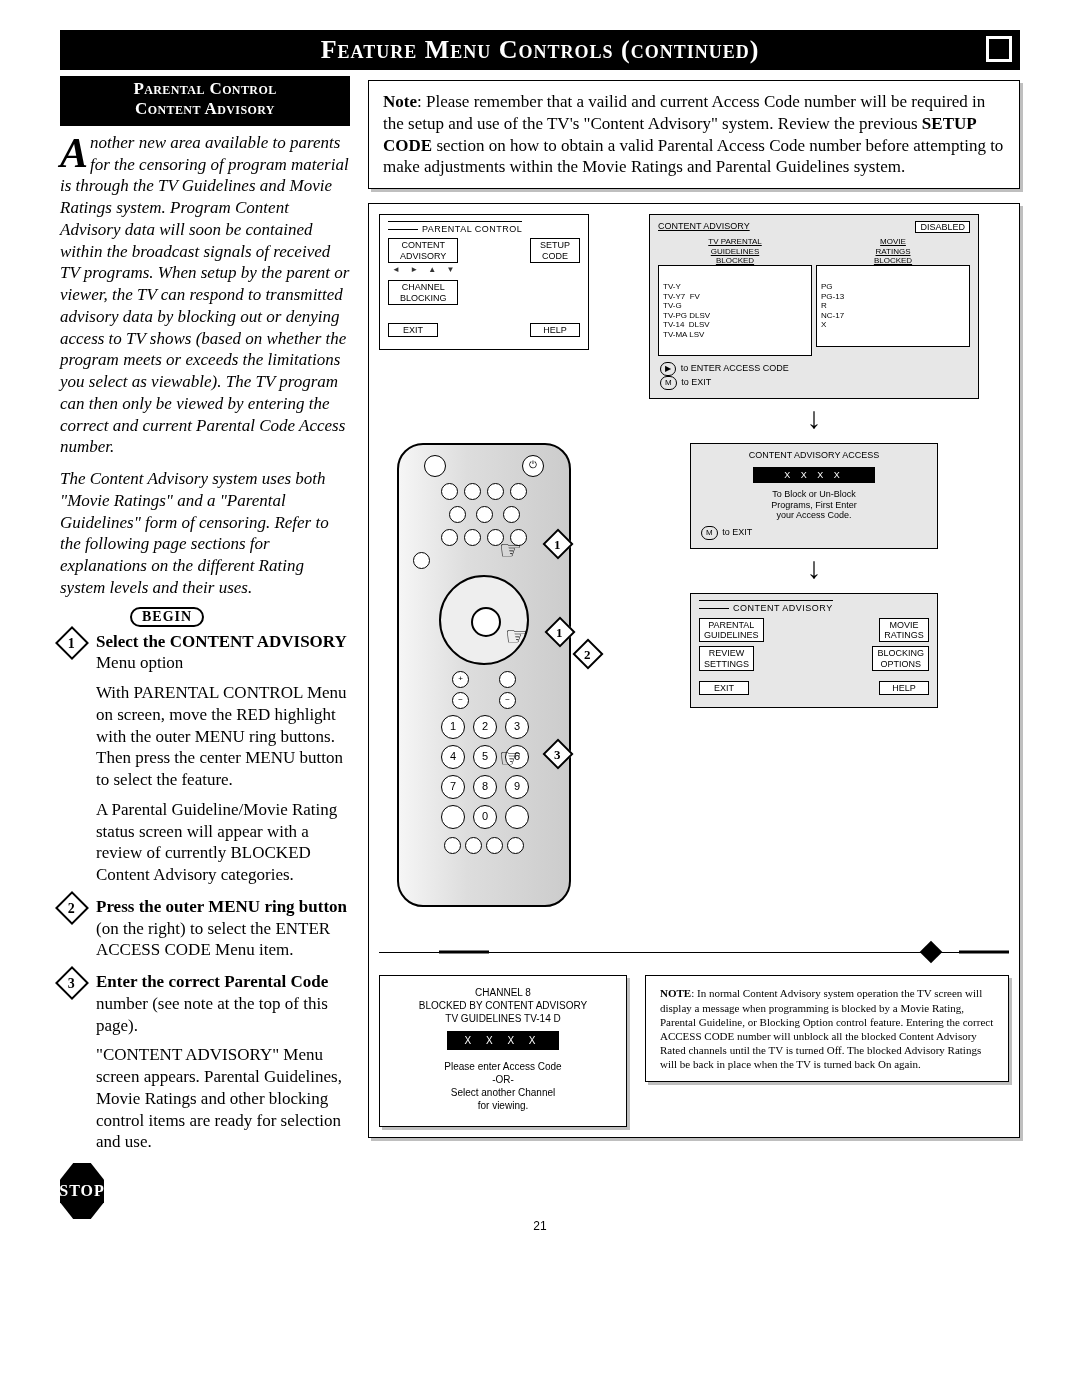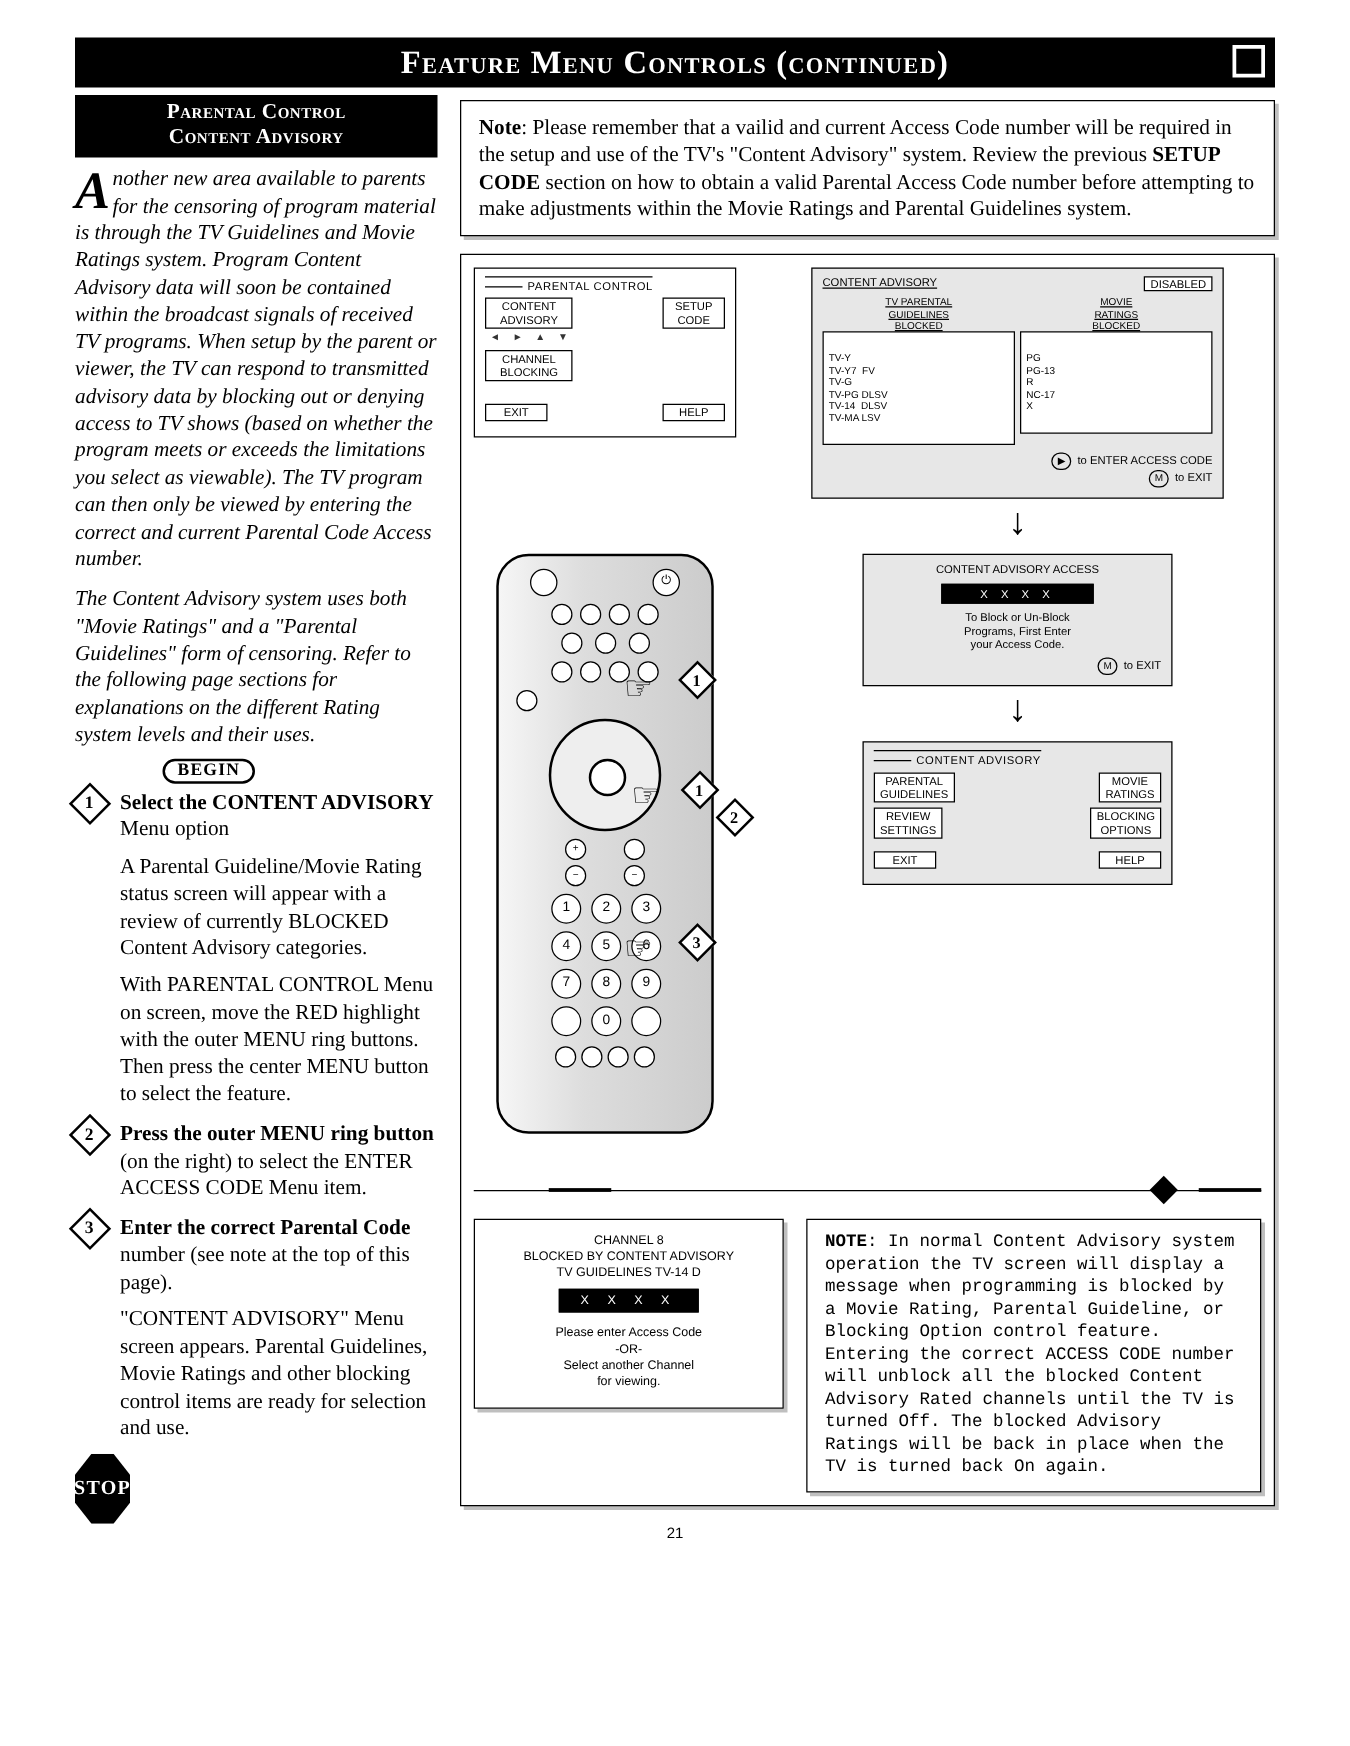--- a/index.html
+++ b/index.html
@@ -211,21 +211,21 @@
   .list-plain {
     border: 1px solid #000;
     background: #fff;
     padding: 16px 4px;
     font-size: 8px;
     line-height: 1.2;
   }
   .bubble {
     margin-top: 6px;
     font-size: 9px;
-    text-align: right;
+    text-align: left;
   }
   .circle-key {
     display:inline-block;
     border:1px solid #000;
     border-radius: 8px;
     font-size:8px;
     padding: 0 4px;
     line-height: 12px;
     height: 12px;
     margin: 0 2px;
@@ -324,24 +324,23 @@
     width: 110px;
     margin: 6px auto 10px auto;
     padding: 2px 0;
     letter-spacing: 6px;
     font-size: 10px;
   }
   .right-note {
     flex:1;
     border:1px solid #000;
     padding: 10px 14px;
-    font-size: 14px;
+    font-size: 11px;
     line-height:1.28;
     box-shadow: 3px 3px 0 rgba(0,0,0,0.25);
-    font-family: Liberation Mono, monospace;
   }
   .page-num {
     text-align:center;
     font-size: 12px;
     font-family: Arial, sans-serif;
   }
   .access-text {
     font-size:9px;
     font-family: Arial, sans-serif;
     text-align:center;
@@ -370,22 +369,22 @@
         <p style="margin:10px 0 0 0;">The Content Advisory system uses both "Movie Ratings" and a "Parental Guidelines" form of censoring. Refer to the following page sections for explanations on the different Rating system levels and their uses.</p>
       </div>
 
       <div class="begin-pill">BEGIN</div>
 
       <div class="step">
         <div class="diamond">
             <span>1</span>
           </div>
         <p><b>Select the CONTENT ADVISORY</b><span> Menu option</span></p>
+        <p>With PARENTAL CONTROL Menu on screen, move the RED highlight with the outer MENU ring buttons. Then press the center MENU button to select the feature.</p>
         <p>A Parental Guideline/Movie Rating status screen will appear with a review of currently BLOCKED Content Advisory categories.</p>
-        <p>With PARENTAL CONTROL Menu on screen, move the RED highlight with the outer MENU ring buttons. Then press the center MENU button to select the feature.</p>
       </div>
 
       <div class="step">
         <div class="diamond">
             <span>2</span>
           </div>
         <p><b>Press the outer MENU ring button</b><span> (on the right) to select the ENTER ACCESS CODE Menu item.</span></p>
       </div>
 
       <div class="step">

